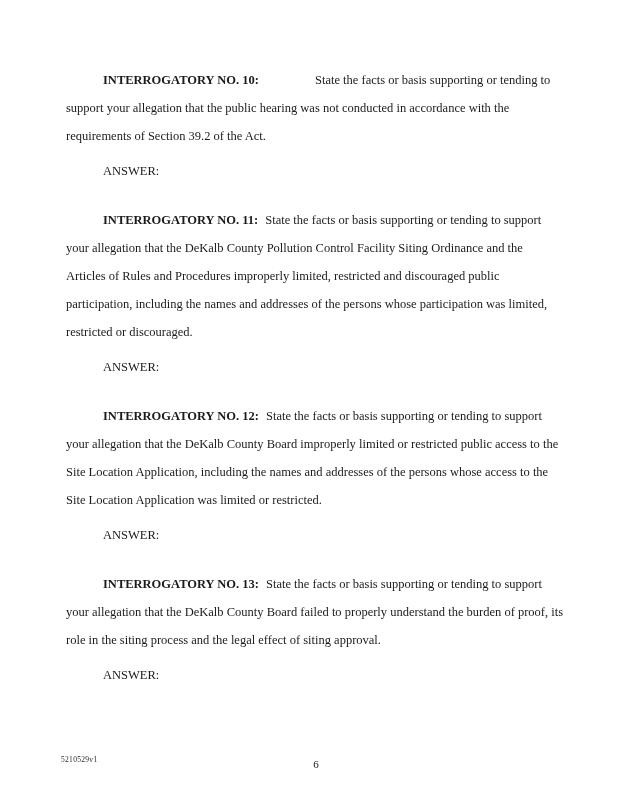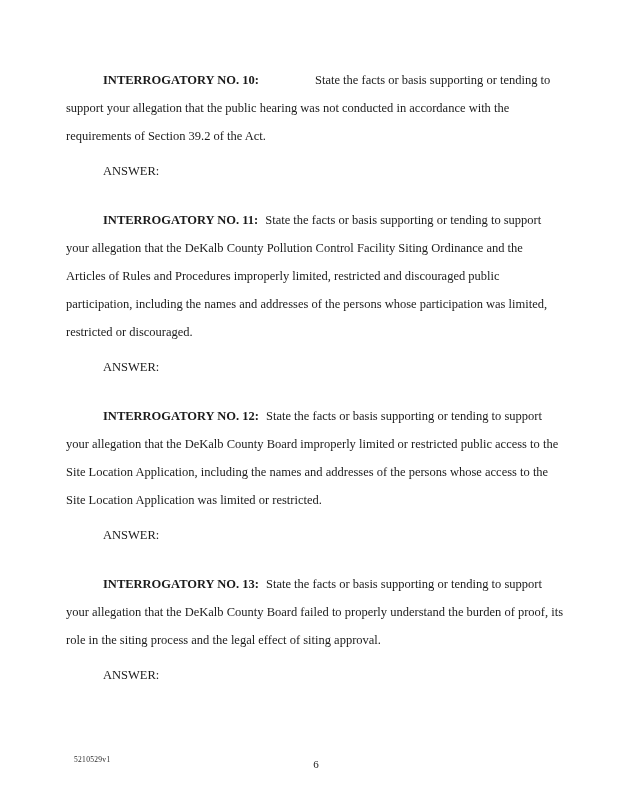--- a/index.html
+++ b/index.html
@@ -48,21 +48,21 @@
   .section.first .ig-body {
     margin-left: 56px;
   }
   .answer {
     font-weight: normal;
     text-indent: 37px;
     margin-top: 7px;
   }
   .footer-doc {
     position: absolute;
-    left: 68px;
+    left: 55px;
     bottom: 36px;
     font-size: 7.5px;
     letter-spacing: 0.3px;
     color: #2a2a2a;
   }
   .footer-page {
     position: absolute;
     left: 0;
     right: 0;
     bottom: 30px;

